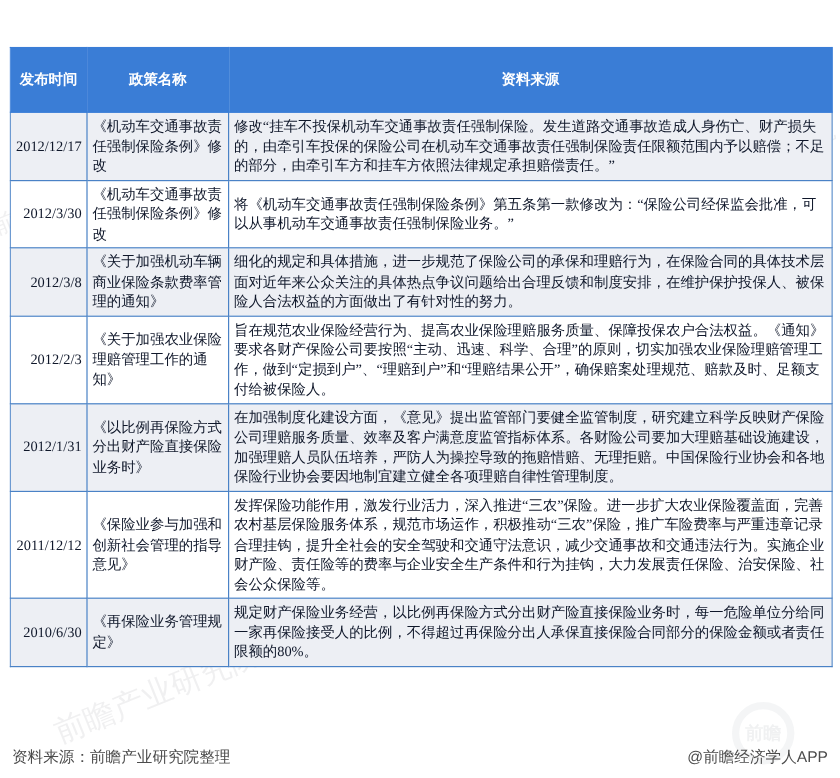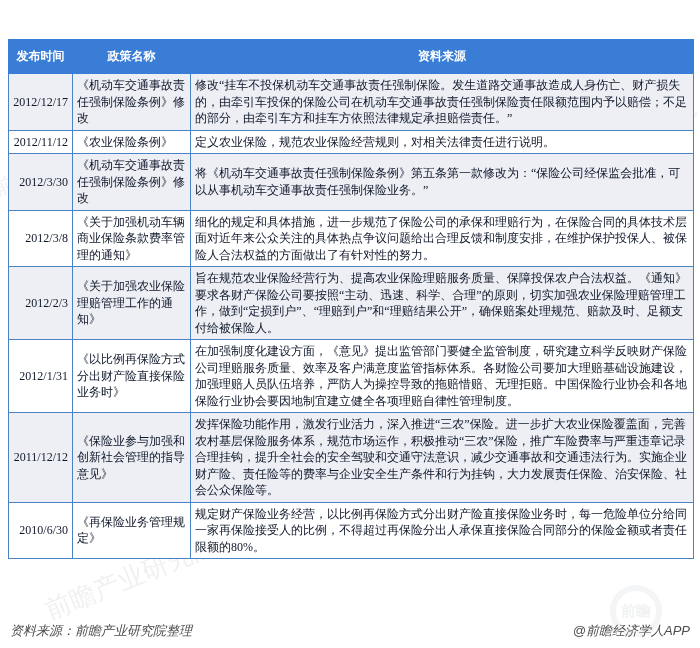--- a/index.html
+++ b/index.html
@@ -36,21 +36,21 @@
     border-collapse: collapse;
     table-layout: fixed;
   }
   table.policy col.c-date   { width: 64px; }
   table.policy col.c-policy { width: 118px; }
   table.policy th {
     background: #3a7dd6;
     color: #ffffff;
     font-size: 12px;
     font-weight: bold;
-    padding: 8px 2px;
+    padding: 18px 2px;
     border: 1px solid #3a7dd6;
     text-align: center;
   }
   table.policy td {
     border: 1px solid #4a82c6;
     font-size: 12px;
     line-height: 16.5px;
     color: #0f172a;
     padding: 3px 4px;
     vertical-align: middle;
@@ -68,21 +68,20 @@
   .footer {
     position: absolute;
     bottom: 8px;
     left: 10px;
     right: 10px;
     display: flex;
     justify-content: space-between;
     font-family: "Liberation Sans", "DejaVu Sans", sans-serif;
     font-size: 13px;
     color: #4c4c4c;
-    font-style: italic;
   }
   
   .wm {
     position: absolute;
     color: rgba(140, 140, 150, 0.13);
     font-size: 20px;
     font-family: "Liberation Sans", sans-serif;
     transform: rotate(-22deg);
     pointer-events: none;
     white-space: nowrap;
@@ -142,25 +141,20 @@
             <th>资料来源</th>
           </tr>
       </thead>
       <tbody>
           <tr>
             <td class="date-cell">2012/12/17</td>
             <td class="policy-cell">《机动车交通事故责任强制保险条例》修改</td>
             <td class="content-cell">修改“挂车不投保机动车交通事故责任强制保险。发生道路交通事故造成人身伤亡、财产损失的，由牵引车投保的保险公司在机动车交通事故责任强制保险责任限额范围内予以赔偿；不足的部分，由牵引车方和挂车方依照法律规定承担赔偿责任。”</td>
           </tr>
           <tr>
-            <td class="date-cell">2012/11/12</td>
-            <td class="policy-cell">《农业保险条例》</td>
-            <td class="content-cell">定义农业保险，规范农业保险经营规则，对相关法律责任进行说明。</td>
-          </tr>
-          <tr>
             <td class="date-cell">2012/3/30</td>
             <td class="policy-cell">《机动车交通事故责任强制保险条例》修改</td>
             <td class="content-cell">将《机动车交通事故责任强制保险条例》第五条第一款修改为：“保险公司经保监会批准，可以从事机动车交通事故责任强制保险业务。”</td>
           </tr>
           <tr>
             <td class="date-cell">2012/3/8</td>
             <td class="policy-cell">《关于加强机动车辆商业保险条款费率管理的通知》</td>
             <td class="content-cell">细化的规定和具体措施，进一步规范了保险公司的承保和理赔行为，在保险合同的具体技术层面对近年来公众关注的具体热点争议问题给出合理反馈和制度安排，在维护保护投保人、被保险人合法权益的方面做出了有针对性的努力。</td>
           </tr>
           <tr>

